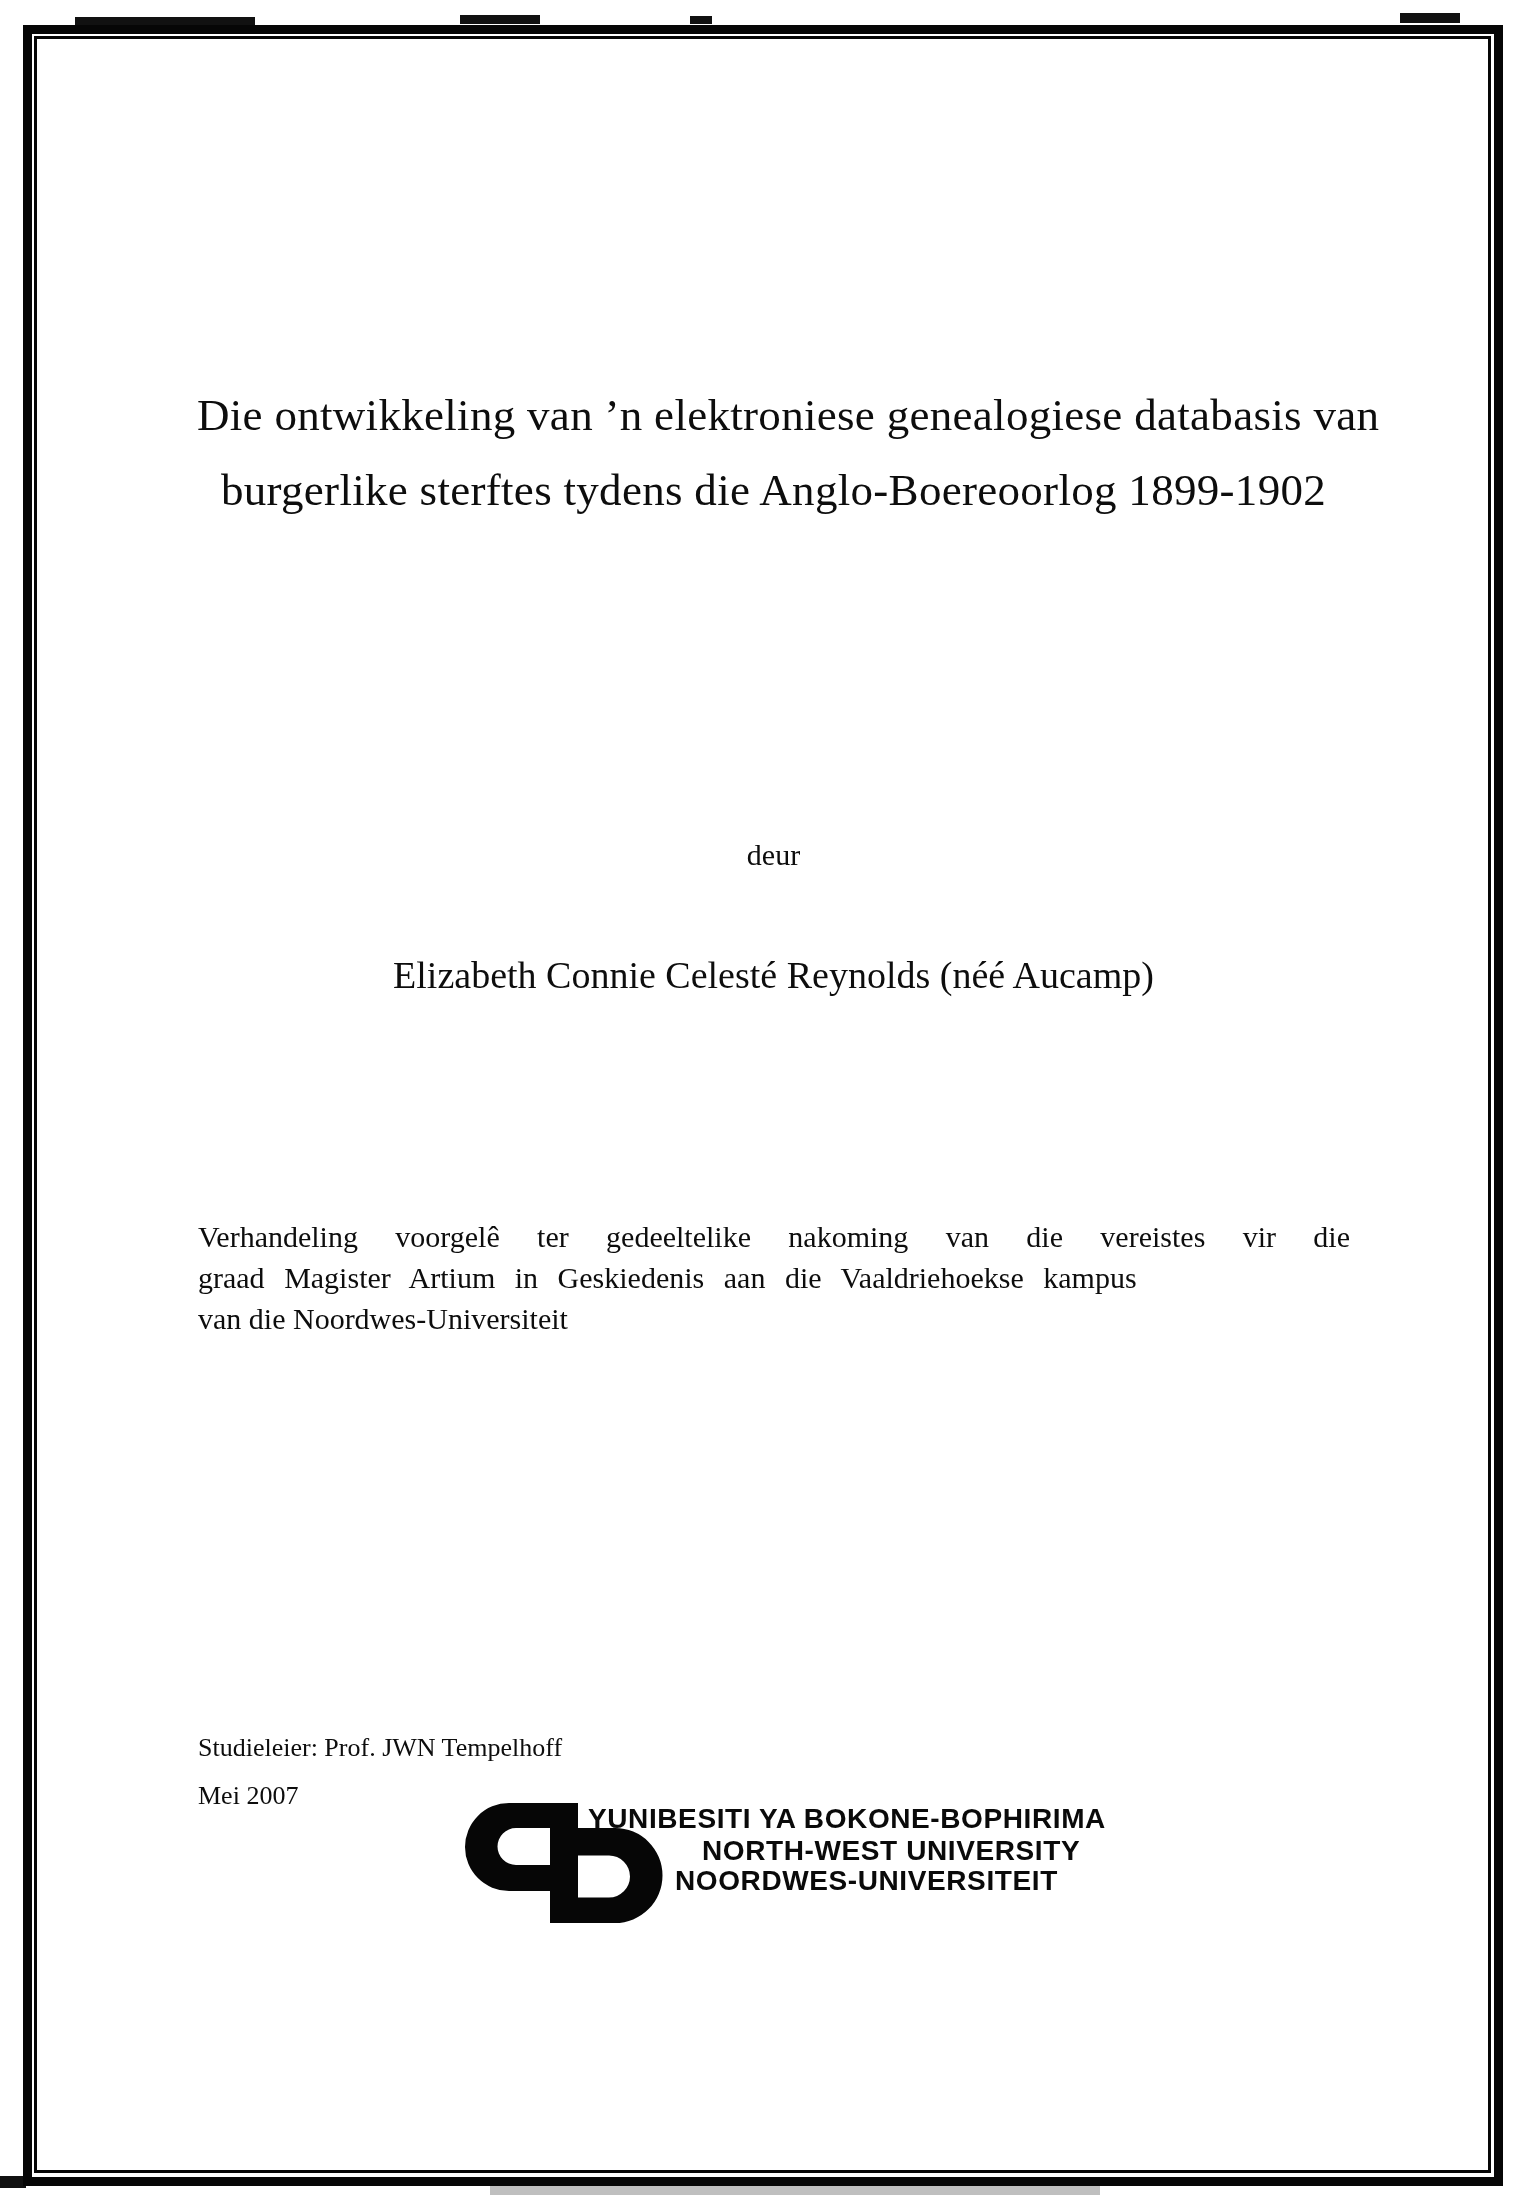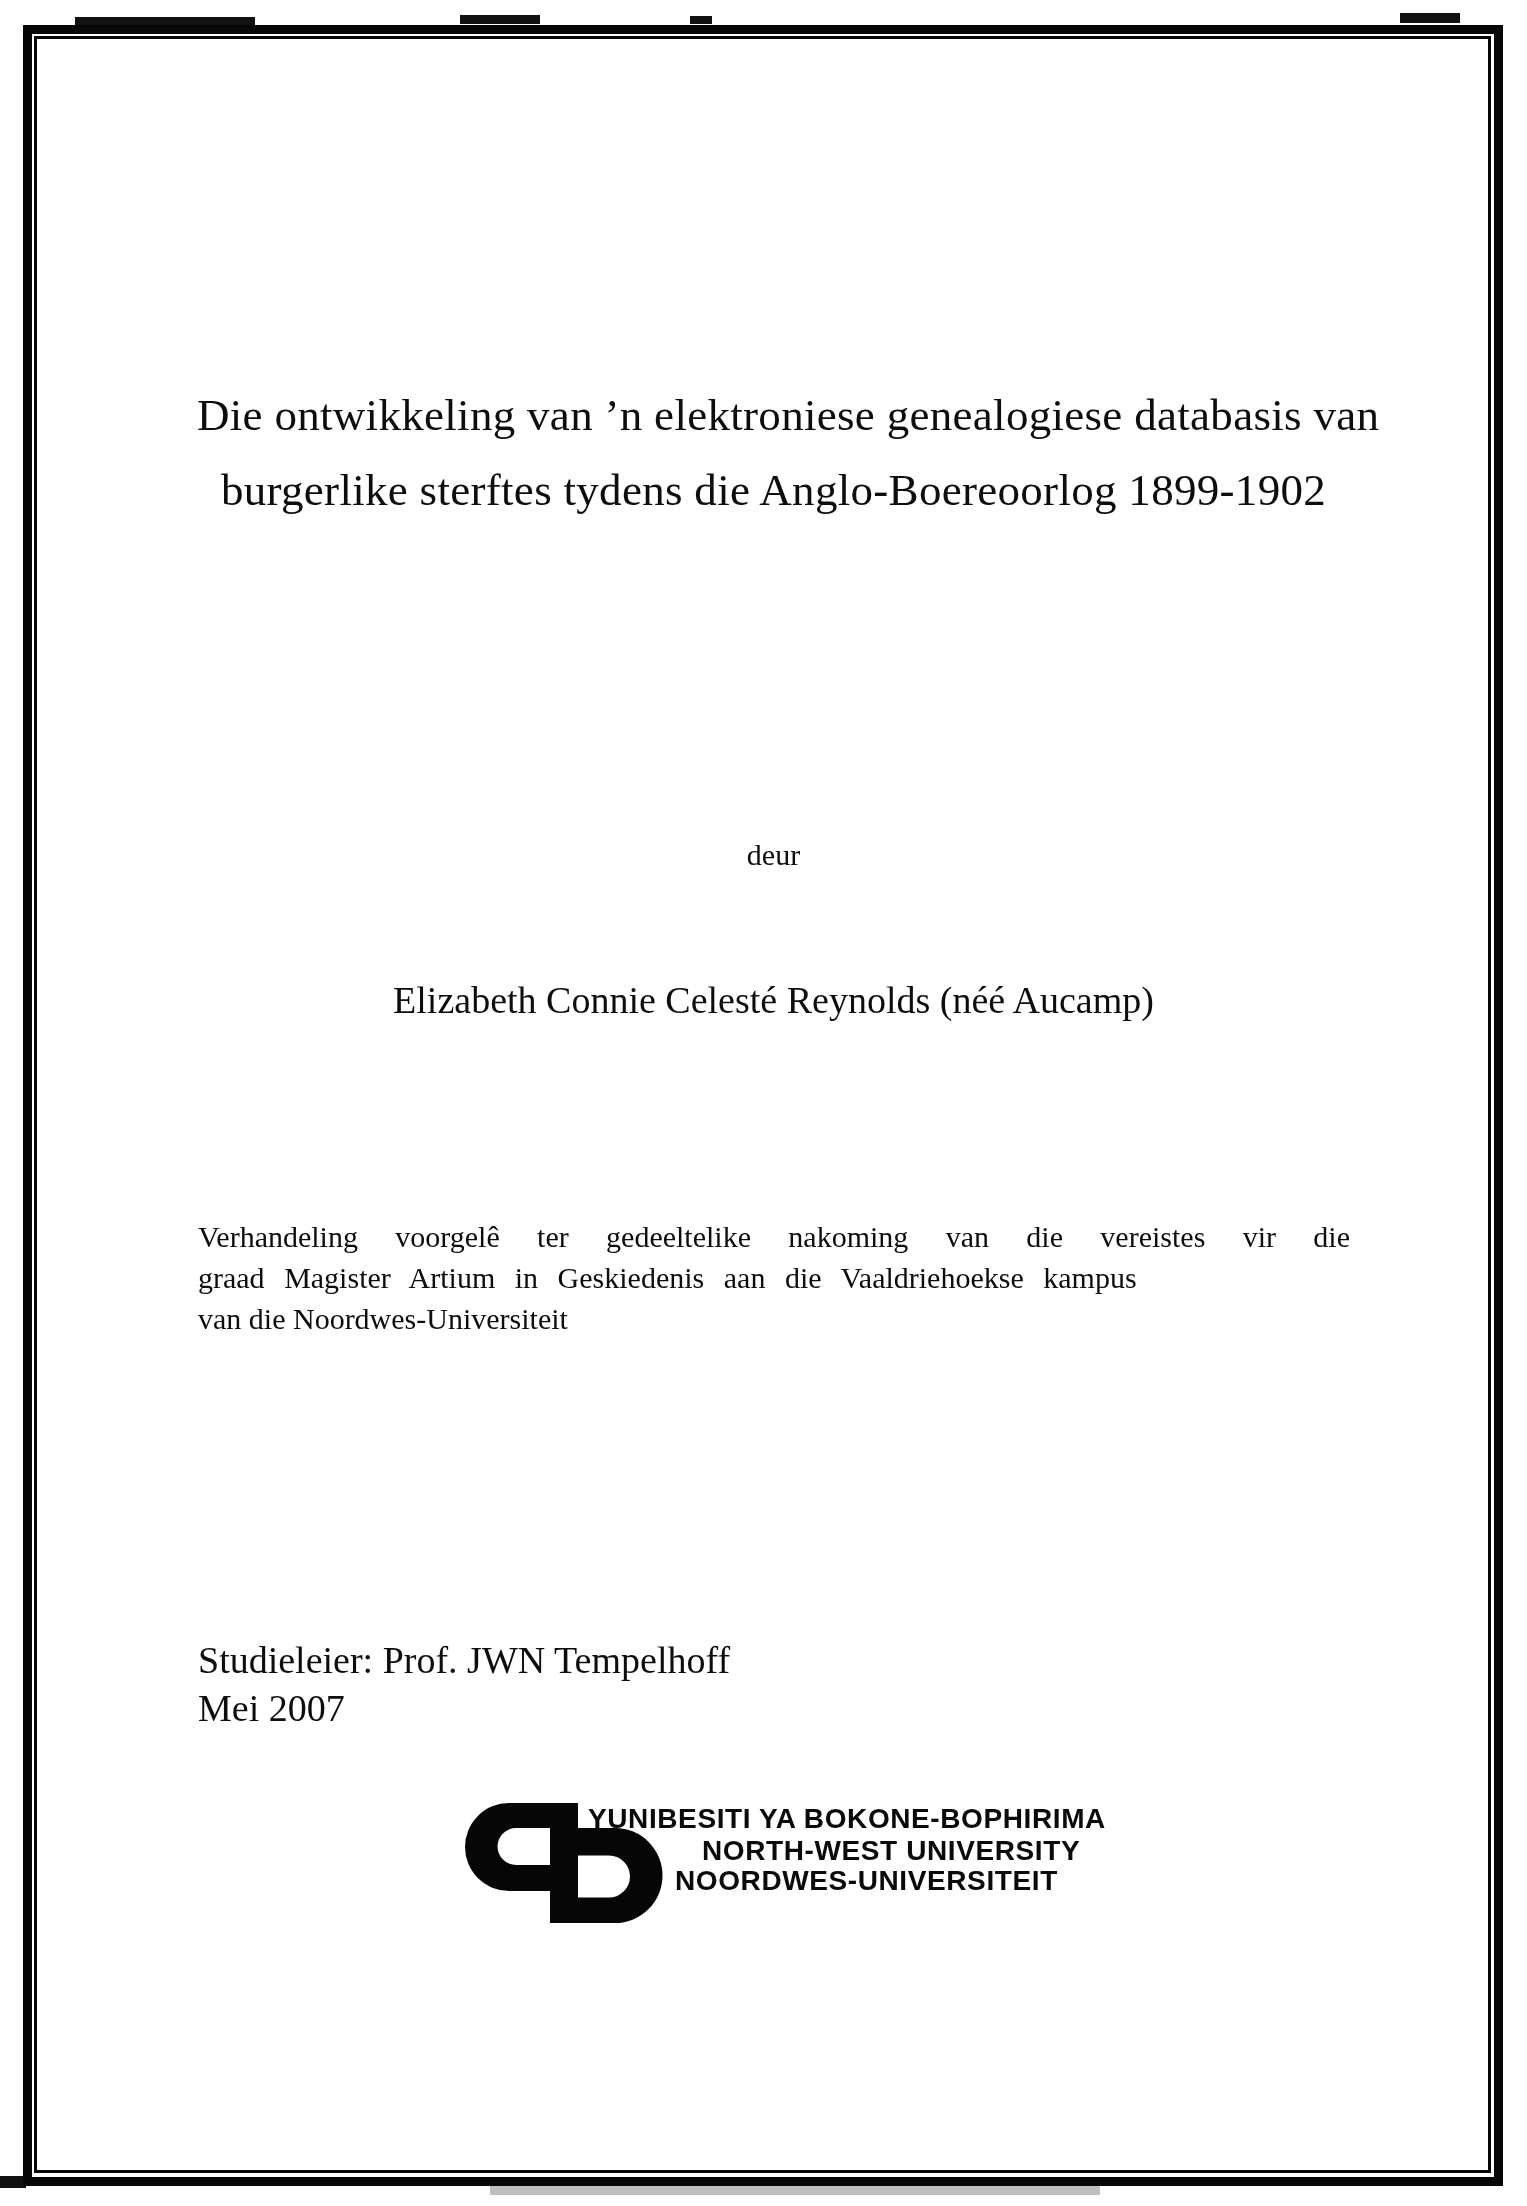--- a/index.html
+++ b/index.html
@@ -21,31 +21,31 @@
     position:absolute;left:197px;top:378px;width:1153px;
     text-align:center;font-size:45px;line-height:75px;letter-spacing:.3px;
     white-space:nowrap;
   }
   .byline{
     position:absolute;left:197px;top:808px;width:1153px;
     text-align:center;font-size:30px;line-height:36px;margin-top:29px;
   }
   .author{
     position:absolute;left:197px;top:953px;width:1153px;
-    text-align:center;font-size:38px;line-height:44px;white-space:nowrap;margin-top:25px;
+    text-align:center;font-size:38px;line-height:44px;white-space:nowrap;
   }
   .statement{
     position:absolute;left:198px;top:1216px;width:1152px;
     font-size:30px;line-height:41px;
   }
   .statement .just{text-align:justify;text-align-last:justify;}
   .statement .l2{word-spacing:12px;}
   .statement .ital{}
   .supervisor-block{
-    position:absolute;left:198px;top:1636px;font-size:38px;line-height:48px;
+    position:absolute;left:198px;top:1724px;font-size:26px;line-height:48px;
   }
   .logo-mark{position:absolute;left:463px;top:1801px;width:200px;height:128px;}
   .logo-text{
     position:absolute;font-family:"Liberation Sans", sans-serif;font-weight:700;
     font-size:28px;line-height:30px;letter-spacing:.6px;color:#0a0a0a;white-space:nowrap;
   }
   .lt1{left:588px;top:1804px;}
   .lt2{left:702px;top:1836px;}
   .lt3{left:675px;top:1866px;}
 </style>

